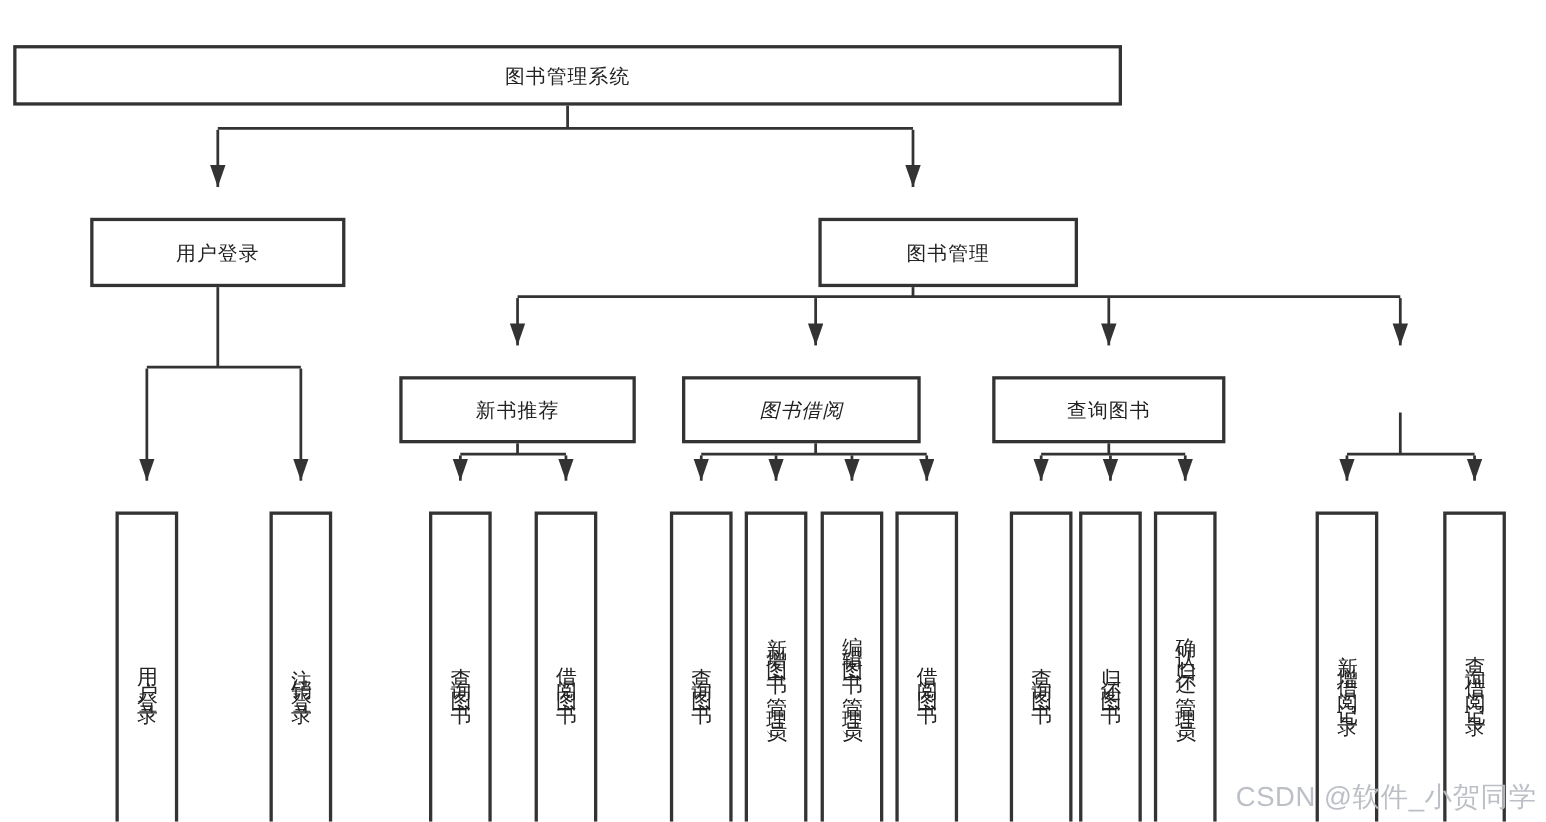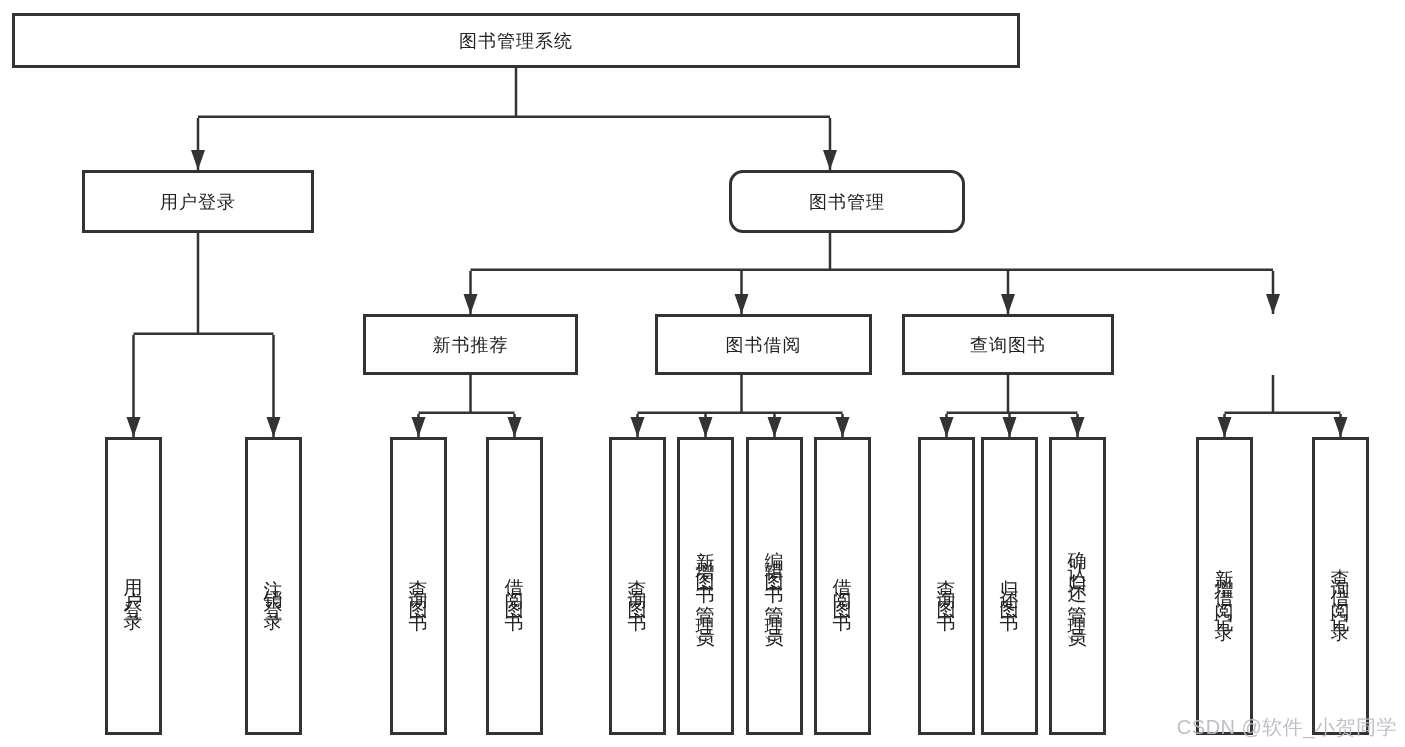--- a/index.html
+++ b/index.html
@@ -21,34 +21,35 @@
   .connector-svg .lines{fill:none;stroke:var(--line);stroke-width:2.5;}
   .connector-svg .arrows path{fill:none;stroke:var(--line);stroke-width:2.5;}
   .connector-svg marker path{fill:var(--line);stroke:none;}
   .node{
     position:absolute;
     box-sizing:border-box;
     border:3px solid var(--box-border);
     background:var(--background);
     display:flex;align-items:center;justify-content:center;
     color:var(--text);
+    margin-top:28px;
   }
   .hbox{font-size:18px;letter-spacing:1px;}
   .root-box{font-size:18px;letter-spacing:1px;}
   .vbox .lbl{
     writing-mode:vertical-rl;
     line-height:1;
     font-size:19px;
     letter-spacing:0.58em;
     white-space:nowrap;
   }
   .watermark{
     position:absolute;
     right:8px;bottom:6px;
-    font-size:20px;
+    font-size:25px;
     color:var(--watermark);
     letter-spacing:0.5px;
     z-index:5;
     opacity:.95;
     text-align:right;
   }
 </style>
 </head>
 <body>
 
@@ -92,28 +93,28 @@
     </g>
   </svg>
 
   <div class="node hbox root-box" style="left:12px;top:13px;width:1008px;height:55px;">
     <span class="lbl">图书管理系统</span>
   </div>
 
   <div class="node hbox" style="left:82px;top:170px;width:232px;height:63px;">
     <span class="lbl">用户登录</span>
   </div>
-  <div class="node hbox" style="left:729px;top:170px;width:236px;height:63px;border-radius:14px;">
+  <div class="node hbox" style="left:744px;top:170px;width:236px;height:63px;">
     <span class="lbl">图书管理</span>
   </div>
 
   <div class="node hbox" style="left:363px;top:314px;width:215px;height:61px;">
     <span class="lbl">新书推荐</span>
   </div>
-  <div class="node hbox" style="left:655px;top:314px;width:217px;height:61px;">
+  <div class="node hbox" style="left:620px;top:314px;width:217px;height:61px;font-style:italic;">
     <span class="lbl">图书借阅</span>
   </div>
   <div class="node hbox" style="left:902px;top:314px;width:212px;height:61px;">
     <span class="lbl">查询图书</span>
   </div>
 
   <div class="node vbox" style="left:105px;top:437px;width:57px;height:298px;">
     <span class="lbl">用户登录</span>
   </div>
   <div class="node vbox" style="left:245px;top:437px;width:57px;height:298px;">

